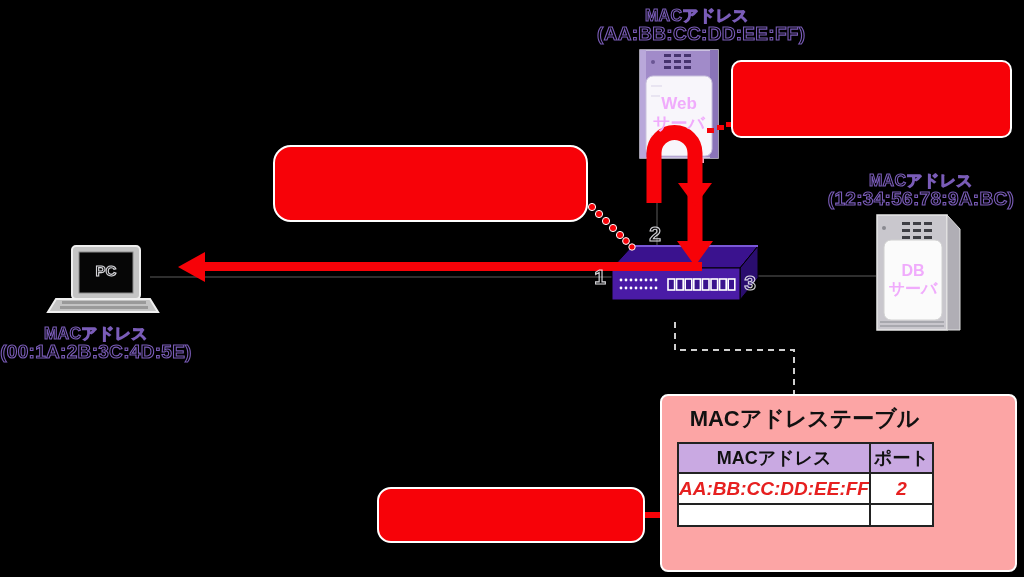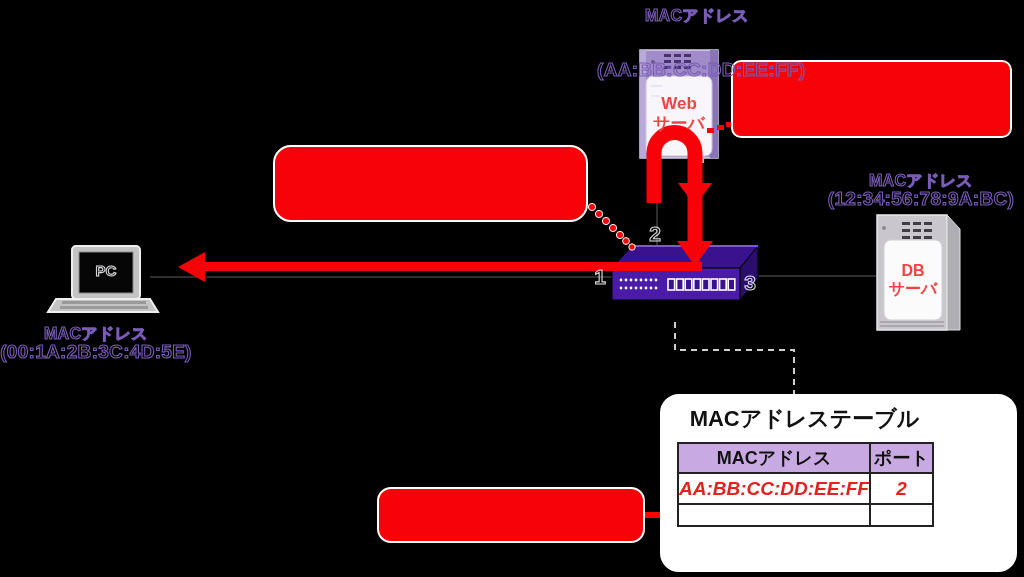--- a/index.html
+++ b/index.html
@@ -20,26 +20,26 @@
     -webkit-text-stroke:1.1px rgba(235,235,240,.9);
     font-weight:bold;
   }
   
   .callout{
     position:absolute;background:#f70208;border:2px solid #fff;
     box-sizing:border-box;
   }
   
   .plate-label{
-    position:absolute;color:#ef4444;font-weight:bold;line-height:1.15;
+    position:absolute;color:#f0abfc;font-weight:bold;line-height:1.15;
   }
   
   #mac-panel{
     position:absolute;left:660px;top:394px;width:357px;height:178px;
-    background:#ffffff;border:2px solid #fff;border-radius:19px;
+    background:#fca5a5;border:2px solid #fff;border-radius:8px;
     box-sizing:border-box;
   }
   #mac-panel .panel-title{
     position:absolute;left:15px;top:8px;width:255px;text-align:center;
     font-size:22px;font-weight:bold;color:#111;
   }
   #mac-table{
     position:absolute;left:15px;top:46px;border-collapse:collapse;
   }
   #mac-table td,#mac-table th{
@@ -204,21 +204,21 @@
     <span></span>
   </div>
   <div class="callout" style="left:273px;top:145px;width:315px;height:77px;border-radius:18px;">
     <span></span>
   </div>
   <div class="callout" style="left:377px;top:487px;width:268px;height:56px;border-radius:14px;">
     <span></span>
   </div>
 
   <div class="abs ctr ghost-purple" style="left:597px;top:6px;width:200px;font-size:16px;">MACアドレス</div>
-  <div class="abs ctr ghost-purple" style="left:597px;top:23px;width:200px;font-size:19px;margin-top:36px;">(AA:BB:CC:DD:EE:FF)</div>
+  <div class="abs ctr ghost-purple" style="left:597px;top:23px;width:200px;font-size:19px;">(AA:BB:CC:DD:EE:FF)</div>
 
   <div class="abs ctr ghost-purple" style="left:821px;top:171px;width:200px;font-size:16px;">MACアドレス</div>
   <div class="abs ctr ghost-purple" style="left:821px;top:188px;width:200px;font-size:19px;">(12:34:56:78:9A:BC)</div>
 
   <div class="abs ctr ghost-purple" style="left:-4px;top:324px;width:200px;font-size:16px;">MACアドレス</div>
   <div class="abs ctr ghost-purple" style="left:-4px;top:341px;width:200px;font-size:19px;">(00:1A:2B:3C:4D:5E)</div>
 
   <div class="abs ctr ghost-white" style="left:78px;top:262px;width:56px;font-size:15px;">PC</div>
 
   <div class="abs ctr ghost-white" style="left:640px;top:222px;width:30px;font-size:21px;">2</div>

